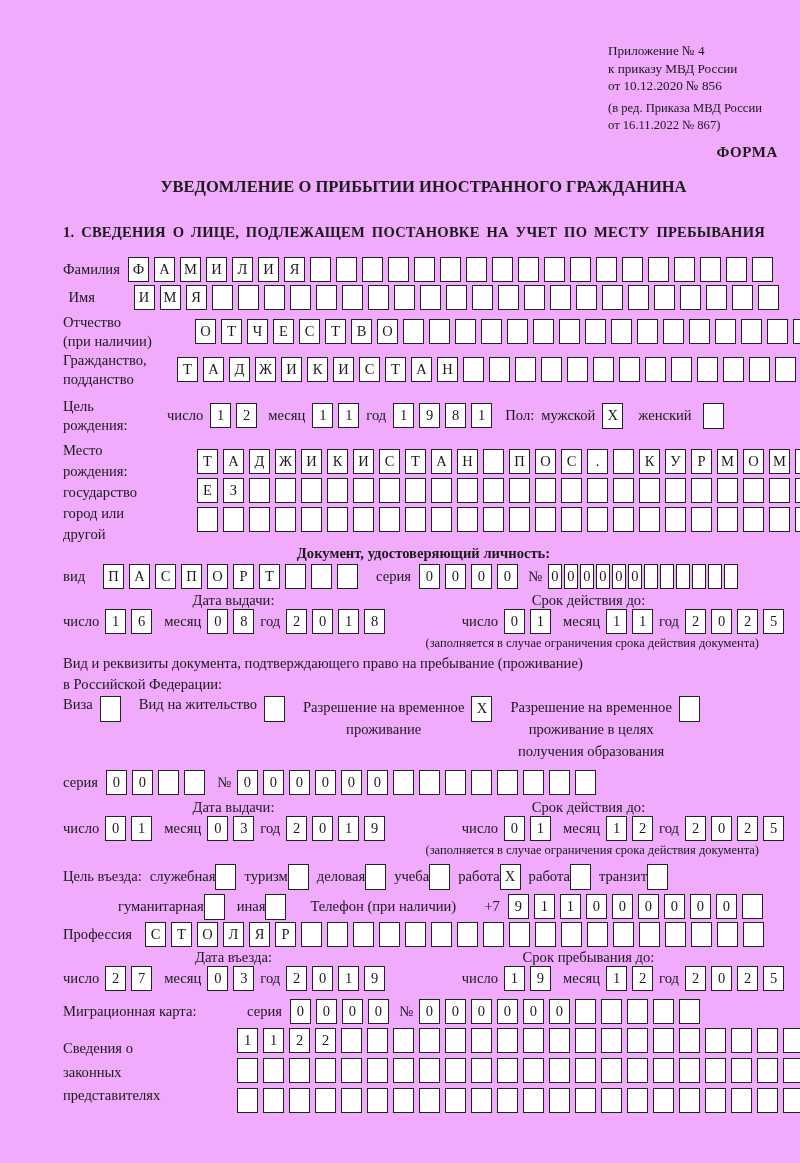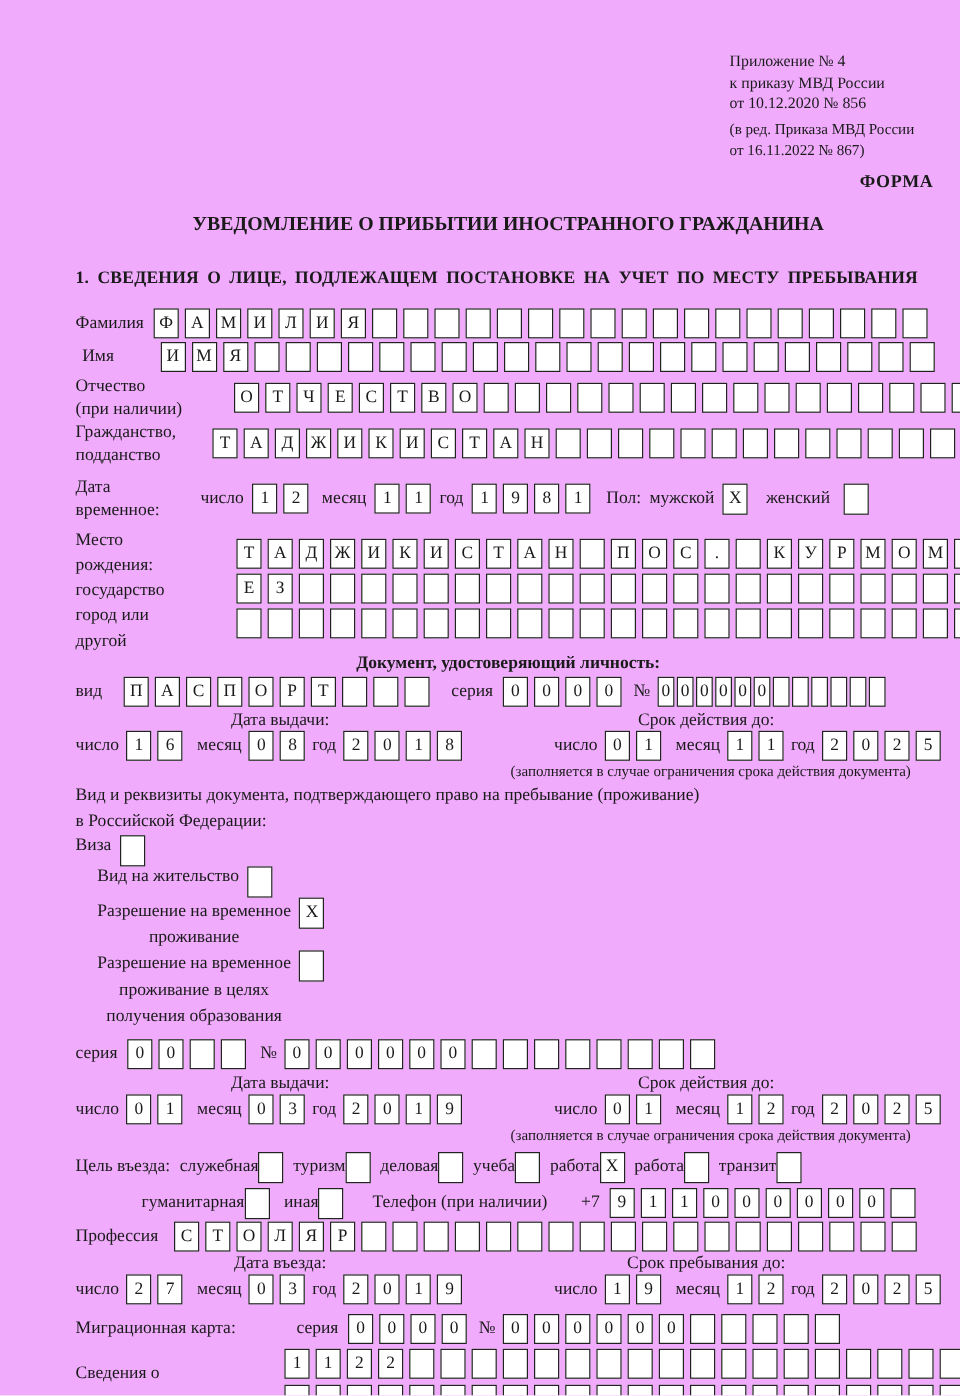--- a/index.html
+++ b/index.html
@@ -40,21 +40,21 @@
   .repcol .cells { margin-bottom:5px; }
 
   .dheads { display:flex; margin-top:3px; }
   .dh-left { width:341px; text-align:center; font-size:14.6px; }
   .dh-right { width:341px; margin-left:auto; text-align:center; font-size:14.6px; padding-right:50px; }
   .dline { display:flex; }
   .dgroup { display:flex; align-items:center; gap:6px; flex:none; }
   .dgroup-right { margin-left:auto; }
   .note-right { text-align:right; font-size:12.5px; padding-right:25px; margin-top:2px; }
   .intro { font-size:14.6px; margin-top:4px; }
-  .visa-row { display:flex; align-items:flex-start; margin-top:3px;flex-direction:column; }
+  .visa-row { display:flex; align-items:flex-start; margin-top:3px; }
   .vopt { display:flex; align-items:flex-start; gap:7px; }
   .vlines { font-size:14.6px; line-height:22px; text-align:center; }
   .gap18 { margin-left:18px; }
   .purpose-row { display:flex; align-items:center; margin-top:6px; }
   .pair { display:flex; align-items:center; gap:0; margin-left:8px; }
   .pair:first-of-type { margin-left:6px; }
 </style>
 </head>
 <body>
 
@@ -199,21 +199,21 @@
         <span class="cell"></span>
         <span class="cell"></span>
         <span class="cell"></span>
         <span class="cell"></span>
         <span class="cell"></span>
         <span class="cell"></span>
       </div>
   </div>
 
   <div class="row" style="margin-top:8px; gap:7px;">
-    <div class="lbl w97">Дата временное:</div>
+    <div class="lbl w97">Цель рождения:</div>
     <span class="t">число</span>
     <span class="cells">
         <span class="cell">1</span>
         <span class="cell">2</span>
       </span>
     <span class="t" style="margin-left:4px;">месяц</span>
     <span class="cells">
         <span class="cell">1</span>
         <span class="cell">1</span>
       </span>

